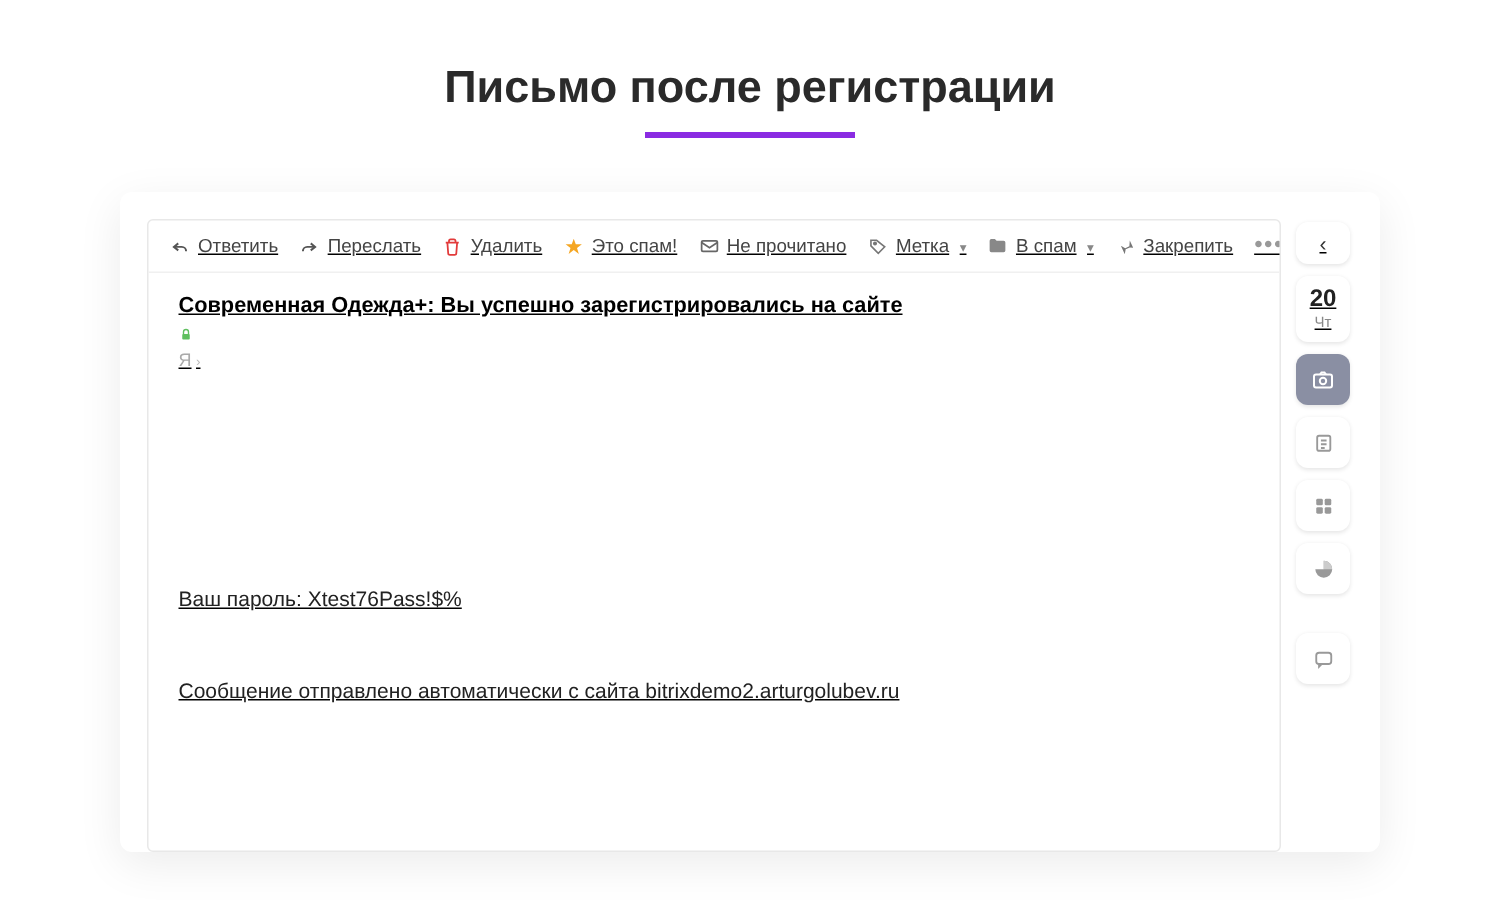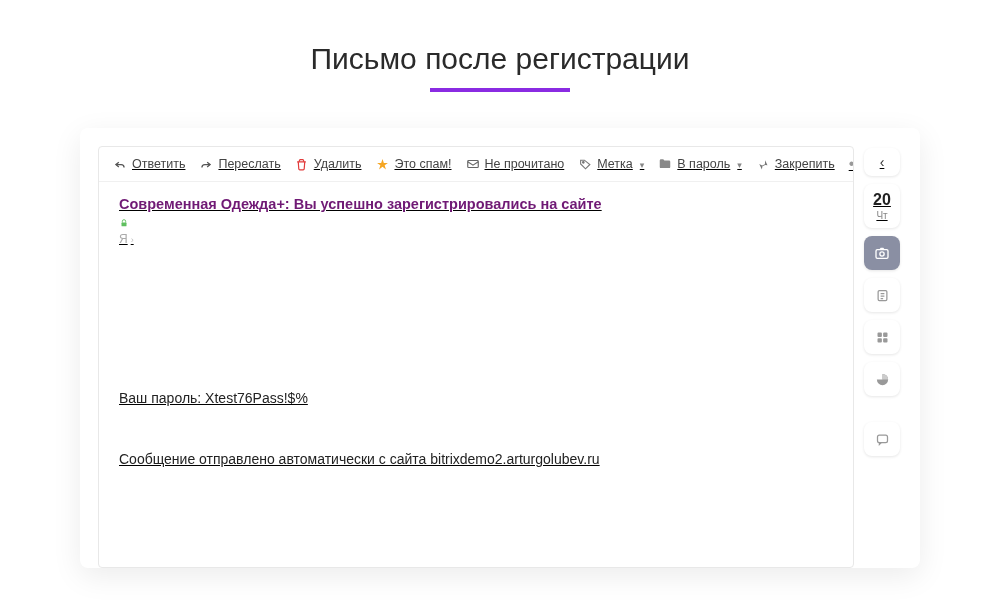--- a/index.html
+++ b/index.html
@@ -6,21 +6,21 @@
 body {
   font-family: -apple-system, BlinkMacSystemFont, "Segoe UI", Arial, sans-serif;
   background: #fff;
   width: 1000px;
   height: 600px;
   overflow: hidden;
 }
 .page-title {
   text-align: center;
   font-size: 30px;
-  font-weight: 400;
+  font-weight: 700;
   color: #2a2a2a;
   padding-top: 42px;
 }
 .title-underline {
   width: 140px;
   height: 4px;
   background: #8a2be2;
   margin: 12px auto 0;
 }
 .outer-card {
@@ -61,21 +61,21 @@
   align-items: center;
   gap: 5px;
   cursor: pointer;
   white-space: nowrap;
 }
 .tb-icon { display: inline-flex; width: 14px; height: 14px; align-items: center; justify-content: center; }
 .tb-item .caret::after { content: "▾"; font-size: 9px; color: #888; margin-left: 2px; }
 .tb-more { color: #999; font-size: 16px; letter-spacing: 1px; margin-left: auto; cursor: pointer; }
 
 .mail-content { padding: 14px 20px; }
-.subject { font-size: 14.5px; font-weight: 700; color: #701a75; margin-bottom: 6px; }
+.subject { font-size: 14.5px; font-weight: 700; color: #000000; margin-bottom: 6px; }
 .from-line { font-size: 12.5px; color: #999; display: flex; align-items: center; gap: 5px; }
 .from-lock { color: #5fbf5f; font-size: 11px; }
 .to-line { font-size: 12px; color: #aaa; margin-top: 2px; }
 .to-line .chev { font-size: 9px; color: #bbb; margin-left: 3px; }
 .body-text { font-size: 14px; color: #222; line-height: 1.45; margin-top: 20px; white-space: pre-line; }
 
 .sidebar {
   width: 40px;
   display: flex;
   flex-direction: column;
@@ -168,21 +168,21 @@
           </span>
           <span>Метка</span>
           <span class="caret"></span>
         </div>
         <div class="tb-item">
           <span class="tb-icon">
             <svg width="14" height="14" viewBox="0 0 24 24" fill="#888">
                 <path d="M3 6a2 2 0 012-2h4l2 2h8a2 2 0 012 2v9a2 2 0 01-2 2H5a2 2 0 01-2-2z"></path>
               </svg>
           </span>
-          <span>В пароль</span>
+          <span>В спам</span>
           <span class="caret"></span>
         </div>
         <div class="tb-item">
           <span class="tb-icon">
             <svg width="13" height="13" viewBox="0 0 24 24" fill="#777">
                 <path d="M14 3l7 7-4 1-4 4 1 6-4-4-6 6 6-6-4-4 6 1 4-4z" transform="rotate(20 12 12)"></path>
               </svg>
           </span>
           <span>Закрепить</span>
         </div>

